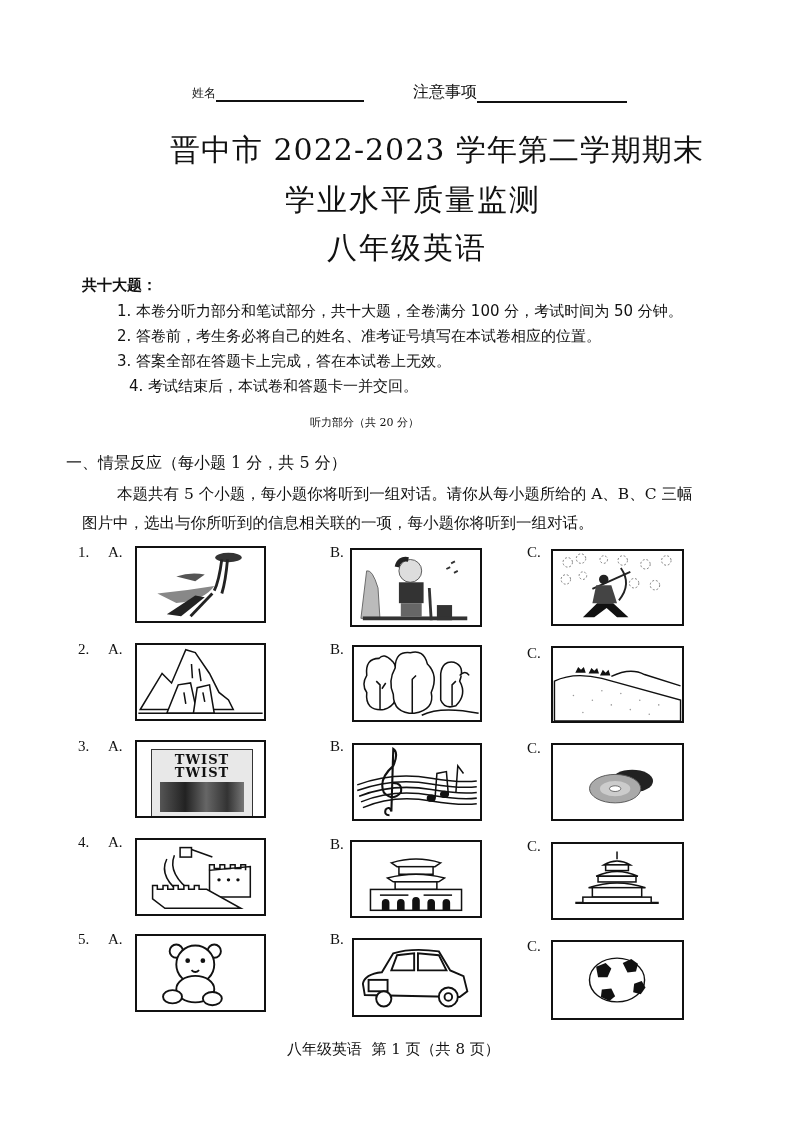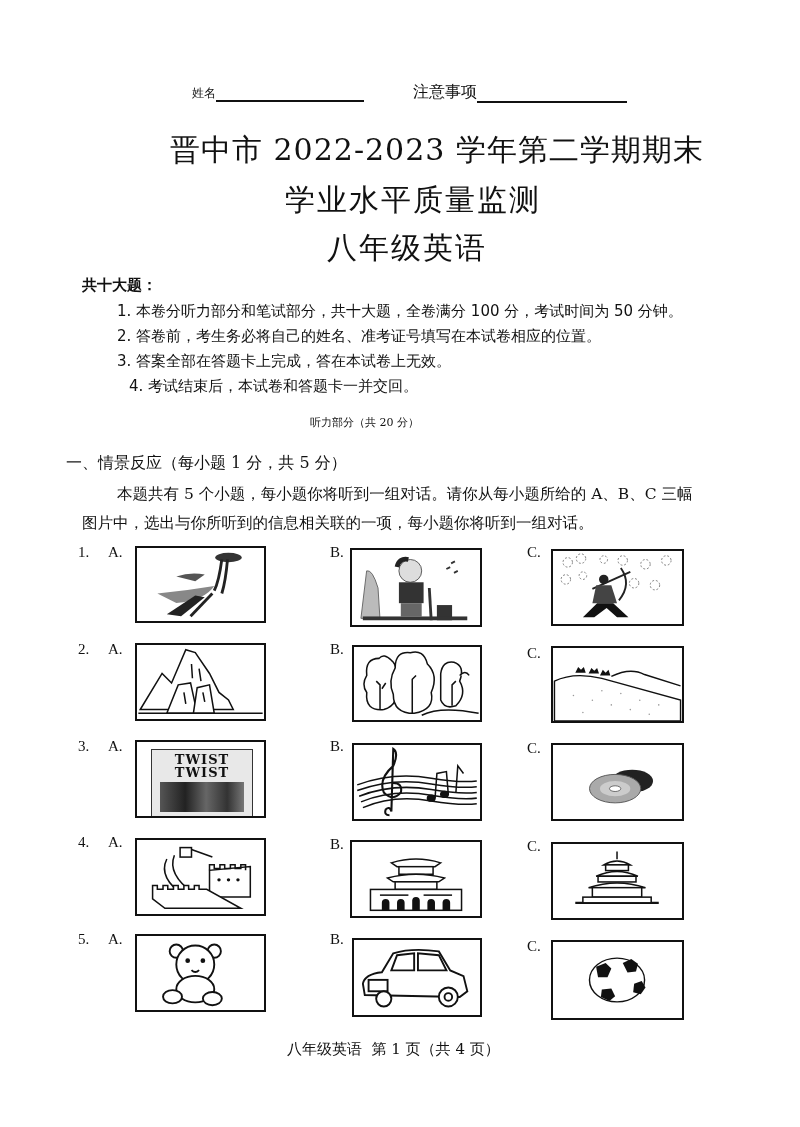--- a/index.html
+++ b/index.html
@@ -254,13 +254,13 @@
     <ellipse cx="66" cy="40" rx="29" ry="23" fill="#fff" stroke="#111" stroke-width="1.5"></ellipse>
     <g fill="#111">
       <path d="M44 26 l10 -4 l6 6 l-4 9 l-10 0 z"></path>
       <path d="M72 22 l9 -4 l7 5 l-2 8 l-9 1 z"></path>
       <path d="M84 44 l8 -3 l4 7 l-5 7 l-8 -2 z"></path>
       <path d="M50 50 l10 -1 l4 8 l-6 5 l-9 -4 z"></path>
     </g>
   </svg>
 </div>
 
-<div class="abs" style="left:287px; top:1040px; font-size:15px; white-space:pre;">八年级英语  第 1 页（共 4 页）</div>
+<div class="abs" style="left:287px; top:1040px; font-size:15px; white-space:pre;">八年级英语  第 1 页（共 8 页）</div>
 
 </body></html>

